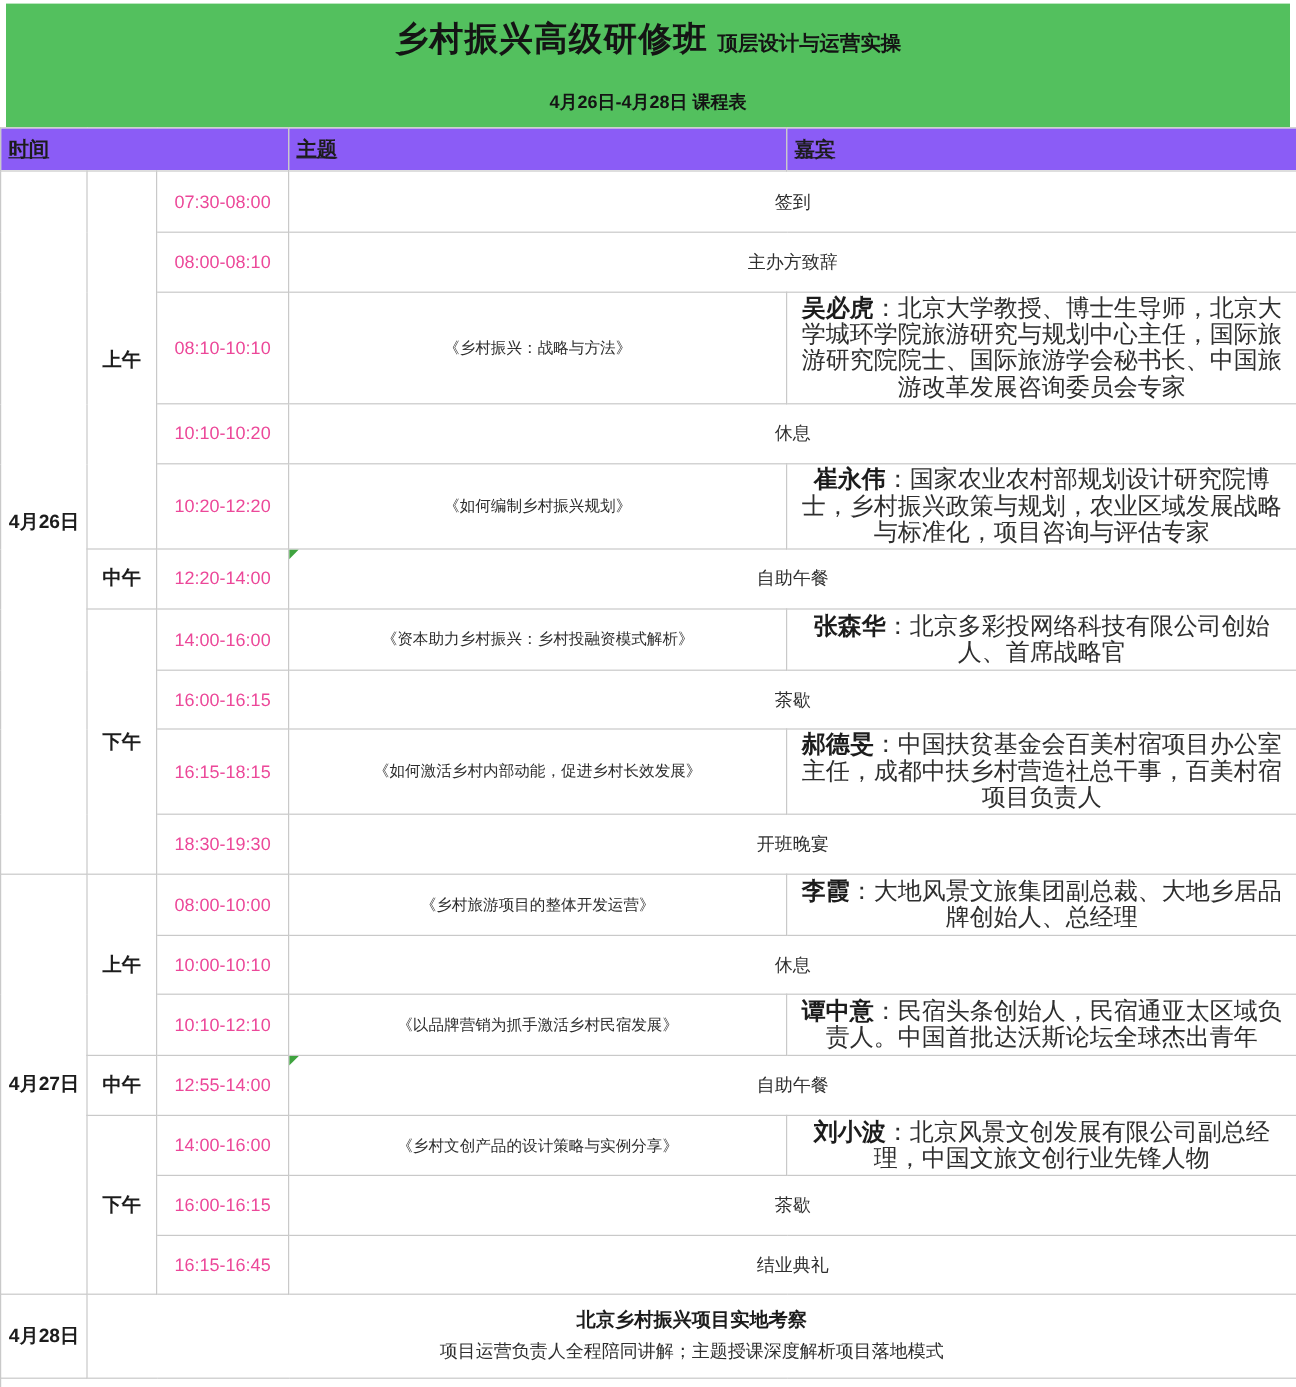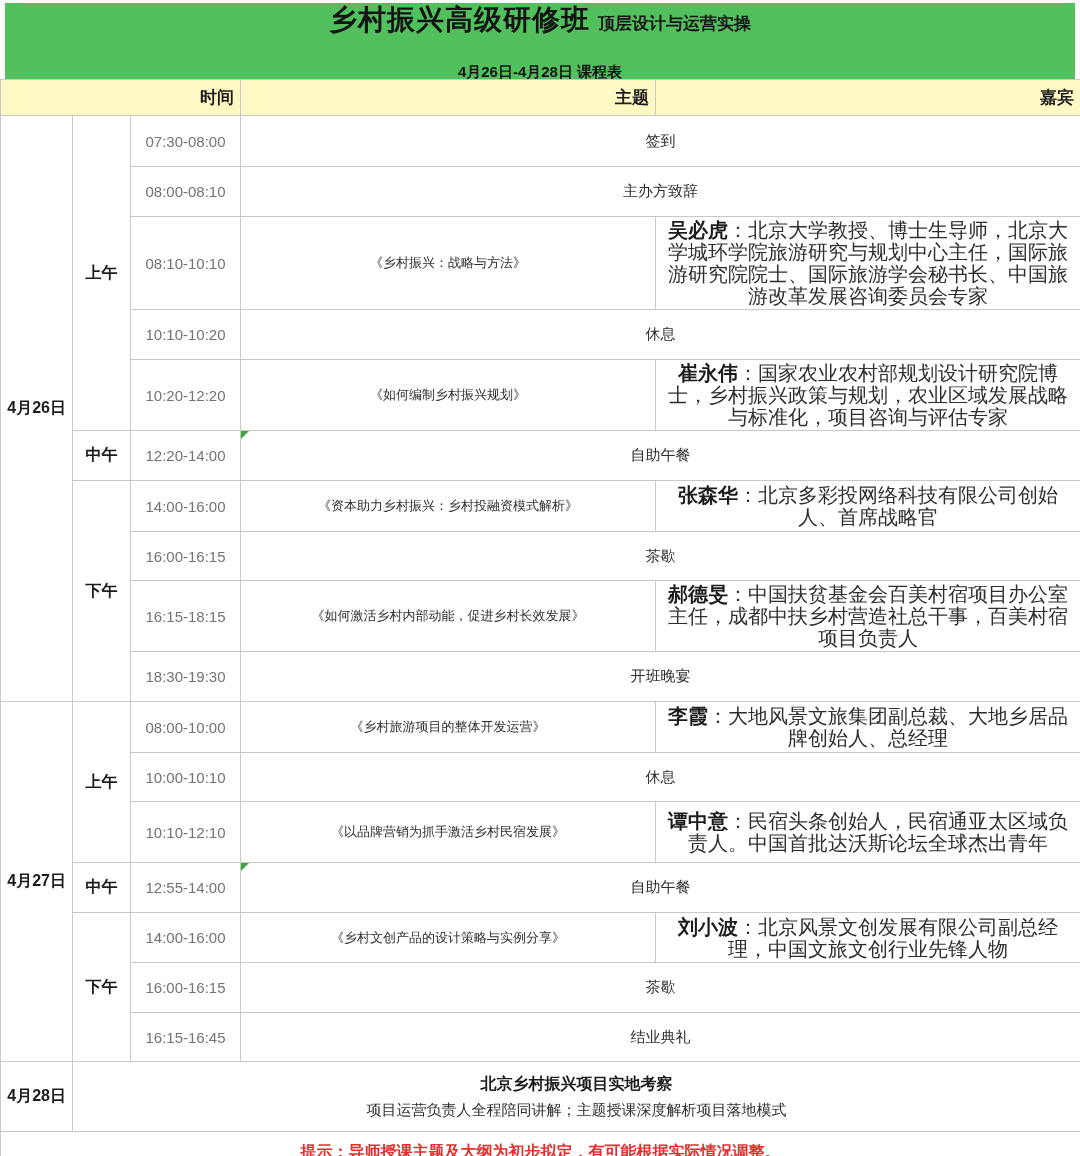--- a/index.html
+++ b/index.html
@@ -12,21 +12,21 @@
   *{box-sizing:border-box;}
   html,body{margin:0;padding:0;background:#ffffff;}
   body{
     width:1080px;height:1156px;
     font-family:"Liberation Sans","DejaVu Sans",sans-serif;
     color:var(--ink);
   }
   
   .banner{
     margin:3px 5px 0 5px;
-    height:76px;
+    height:103px;
     background:var(--header-bg);
     display:flex;flex-direction:column;justify-content:center;align-items:center;
     gap:24px;
   }
   .banner-line1{display:flex;align-items:baseline;gap:8px;color:#141414;}
   .banner-title{font-size:28px;font-weight:bold;letter-spacing:1px;}
   .banner-subtitle{font-size:17px;font-weight:bold;}
   .banner-line2{font-size:15px;font-weight:bold;color:#141414;}
   
   table.schedule{
@@ -34,43 +34,43 @@
     border-collapse:collapse;
     table-layout:fixed;
   }
   table.schedule td, table.schedule th{
     border:1px solid var(--border);
     padding:2px 6px;
     vertical-align:middle;
     overflow:hidden;
   }
   th.col-head{
-    font-size:17px;font-weight:bold;text-align:right;color:#1c1c1c;
-    height:36px;background:#fef9c3;
+    font-size:17px;font-weight:bold;text-align:left;color:#1c1c1c;
+    height:36px;background:#8b5cf6;text-decoration:underline;
   }
   td.date-cell{font-size:16px;font-weight:bold;text-align:right;color:#1c1c1c;}
   td.period-cell{font-size:16px;font-weight:bold;text-align:center;color:#1c1c1c;}
-  td.time-cell{font-size:15px;text-align:center;color:#737373;white-space:nowrap;}
+  td.time-cell{font-size:15px;text-align:center;color:#ec4899;white-space:nowrap;}
   td.topic-cell{font-size:13px;text-align:center;color:#2e2e2e;}
   td.activity-cell{font-size:15px;text-align:center;color:#2e2e2e;position:relative;margin-top:48px;}
   td.guest-cell{
     font-size:20px;line-height:22px;text-align:center;color:#2e2e2e;
     padding:4px 9px;
   }
   td.guest-cell .guest-name{font-weight:bold;color:#1c1c1c;}
   td.visit-cell{text-align:center;line-height:26px;}
   .visit-title{font-size:16px;font-weight:bold;color:#1c1c1c;display:block;}
   .visit-sub{font-size:15px;color:#2e2e2e;display:block;}
   td.note-cell{
     text-align:center;font-size:16px;font-weight:bold;color:var(--red);
     height:42px;border-left:1px solid var(--border);border-right:1px solid var(--border);
   }
   
   .rh36{height:36px}.rh49{height:49px}.rh50{height:50px}.rh51{height:51px}
-  .rh70{height:70px}.rh71{height:61px}.rh73{height:70px}
+  .rh70{height:70px}.rh71{height:51px}.rh73{height:70px}
   
   .corner-marker{
     position:absolute;top:0;left:0;width:0;height:0;
     border-top:8px solid var(--marker);
     border-right:8px solid transparent;
   }
   
   .bottom-bar{
     width:1080px;height:9px;
     border-top:1px solid #cbcbcb;

